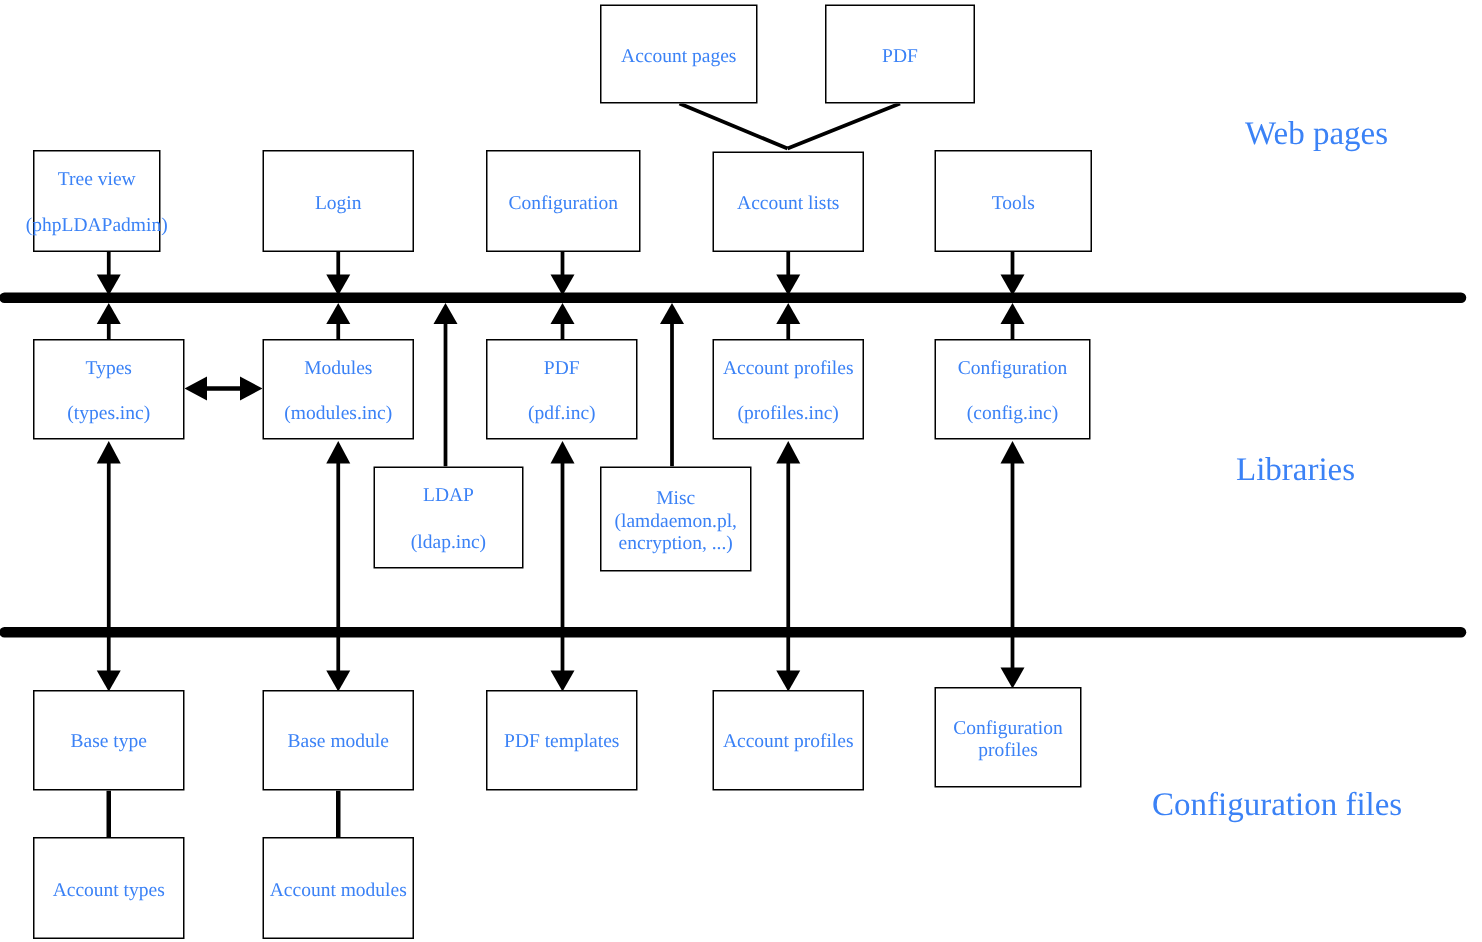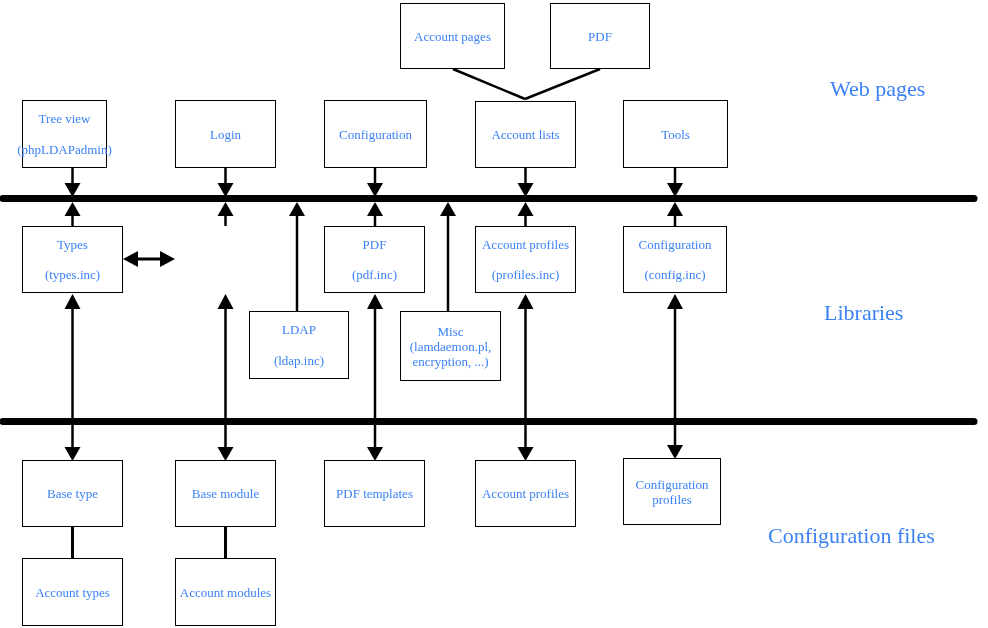--- a/index.html
+++ b/index.html
@@ -164,20 +164,24 @@
     <span>Tools</span>
   </div>
 
   <div class="section-label" style="left:830px; top:76px;">Web pages</div>
 
   <div class="box spread" style="left:22px; top:226px; width:101px; height:67px;">
     <span>Types</span>
     <span>(types.inc)</span>
   </div>
 
+  <div class="box spread" style="left:175px; top:226px; width:101px; height:67px;">
+    <span>Modules</span>
+    <span>(modules.inc)</span>
+  </div>
 
   <div class="box spread" style="left:324px; top:226px; width:101px; height:67px;">
     <span>PDF</span>
     <span>(pdf.inc)</span>
   </div>
 
   <div class="box spread" style="left:475px; top:226px; width:101px; height:67px;">
     <span>Account profiles</span>
     <span>(profiles.inc)</span>
   </div>

